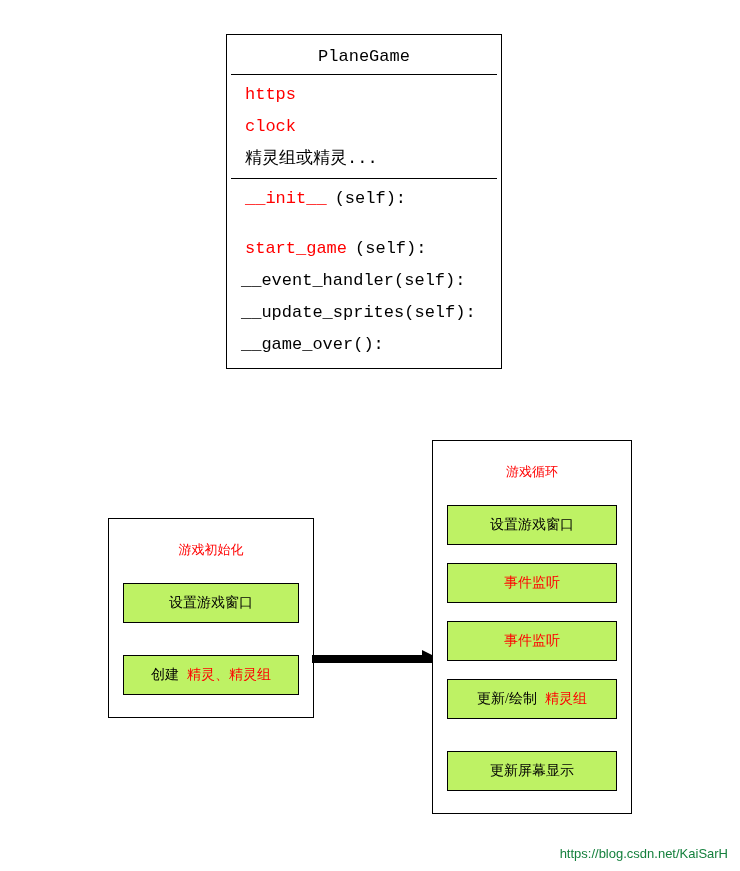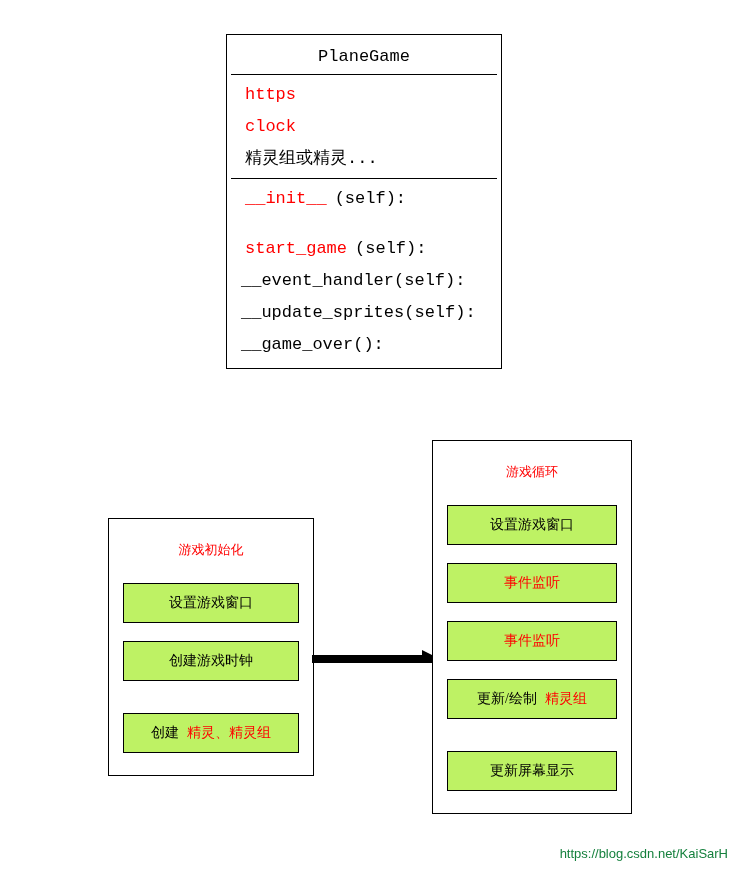--- a/index.html
+++ b/index.html
@@ -117,21 +117,20 @@
     <div><span class="red">start_game</span><span class="black">(self):</span></div>
     <div class="black">__event_handler(self):</div>
     <div class="black">__update_sprites(self):</div>
     <div class="black">__game_over():</div>
   </div>
 </div>
 
 <div class="flow-box left-box">
   <div class="flow-title">游戏初始化</div>
   <div class="flow-item black">设置游戏窗口</div>
-  <div class="flow-item black">创建游戏时钟</div>
   <div class="flow-item"><span class="black">创建</span><span class="red">精灵、精灵组</span></div>
 </div>
 
 <div class="arrow"></div>
 
 <div class="flow-box right-box">
   <div class="flow-title">游戏循环</div>
   <div class="flow-item black">设置游戏窗口</div>
   <div class="flow-item red">事件监听</div>
   <div class="flow-item red">事件监听</div>

